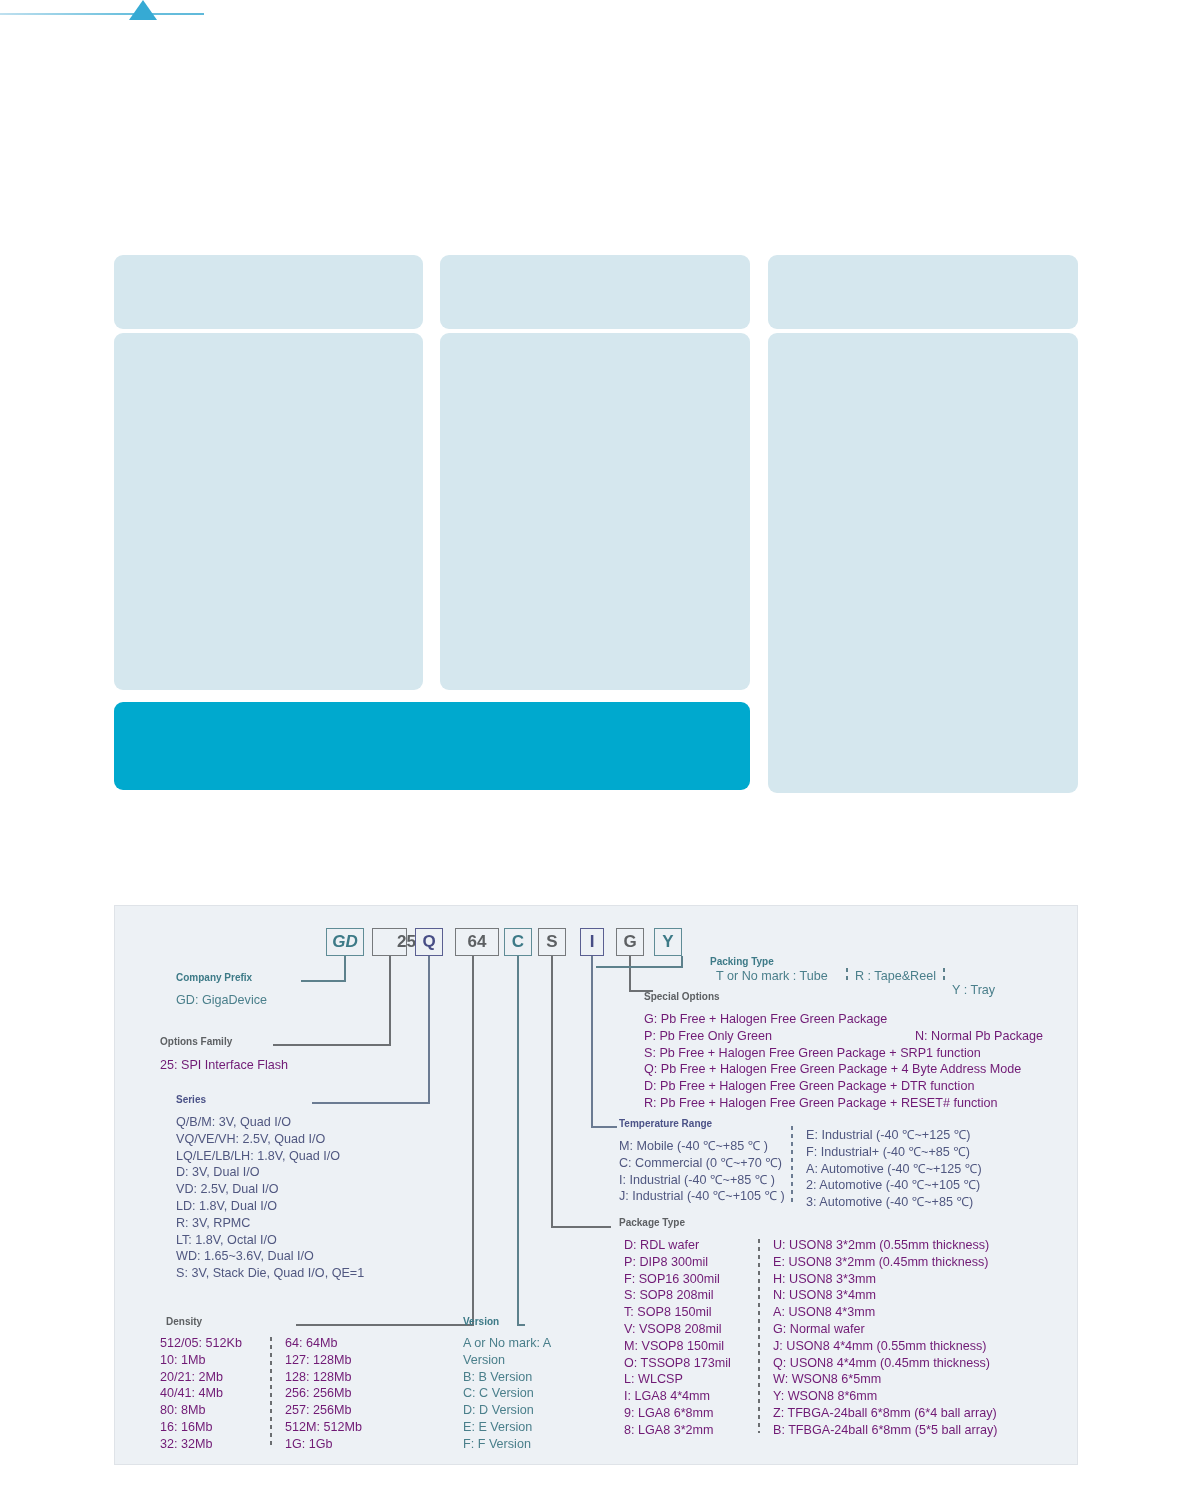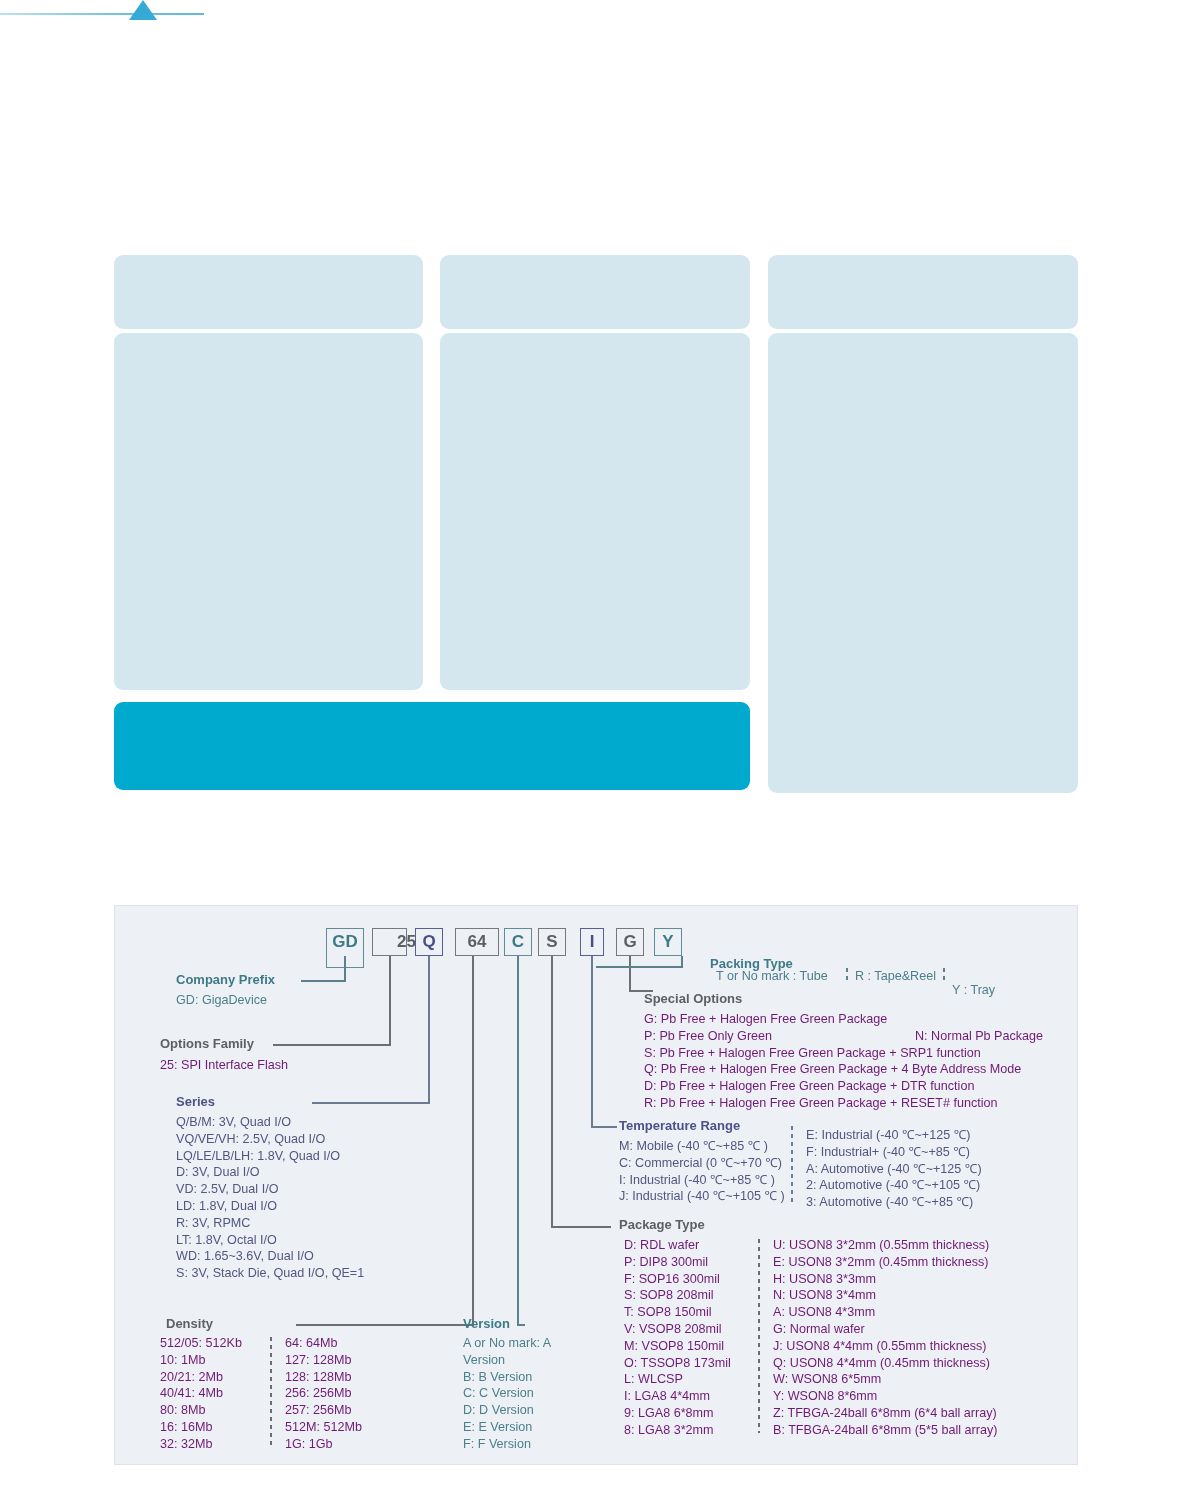--- a/index.html
+++ b/index.html
@@ -45,21 +45,21 @@
 
   
   .vline{position:absolute;background:#6b7b92;width:1.6px;}
   .vline.teal{background:#5d818c;}
   .vline.gray{background:#6d7073;}
   .hline{position:absolute;background:#6b7b92;height:1.6px;}
   .hline.teal{background:#5d818c;}
   .hline.gray{background:#6d7073;}
 
   
-  .sec-title{position:absolute;font-size:13px;font-weight:bold;white-space:nowrap;}
+  .sec-title{position:absolute;font-size:10px;font-weight:bold;white-space:nowrap;}
   .t-teal{color:#3d7a87;}
   .t-gray{color:#5d6063;}
   .t-blue{color:#4b5287;}
   .sec-list{position:absolute;font-size:12.6px;line-height:16.8px;white-space:nowrap;}
   .l-teal{color:#4a7f8b;}
   .l-gray{color:#701a75;}
   .l-blue{color:#505780;}
   .sec-list div{white-space:nowrap;}
 
   
@@ -78,21 +78,21 @@
 <div class="ph" id="ph-c1-top"></div>
 <div class="ph" id="ph-c1-body"></div>
 <div class="ph" id="ph-c2-top"></div>
 <div class="ph" id="ph-c2-body"></div>
 <div class="ph" id="ph-c3-top"></div>
 <div class="ph" id="ph-c3-body"></div>
 <div id="ph-cta"></div>
 
 <div id="order-panel">
 
-  <div class="codebox cb-teal" style="left:211px;top:22px;width:38px;height:40px;">GD</div>
+  <div class="codebox cb-teal" style="left:211px;top:22px;width:38px;height:28px;font-style:italic;">GD</div>
   <div class="codebox cb-gray" style="left:257px;top:22px;width:35px;height:28px;padding-left:24px;">25</div>
   <div class="codebox cb-blue" style="left:300px;top:22px;width:28px;height:28px;">Q</div>
   <div class="codebox cb-gray" style="left:340px;top:22px;width:44px;height:28px;">64</div>
   <div class="codebox cb-teal" style="left:389px;top:22px;width:28px;height:28px;">C</div>
   <div class="codebox cb-gray" style="left:423px;top:22px;width:28px;height:28px;">S</div>
   <div class="codebox cb-blue" style="left:465px;top:22px;width:24px;height:28px;">I</div>
   <div class="codebox cb-gray" style="left:501px;top:22px;width:28px;height:28px;">G</div>
   <div class="codebox cb-teal" style="left:539px;top:22px;width:28px;height:28px;">Y</div>
 
   <div class="vline teal" style="left:229px;top:50px;height:26px;"></div>

